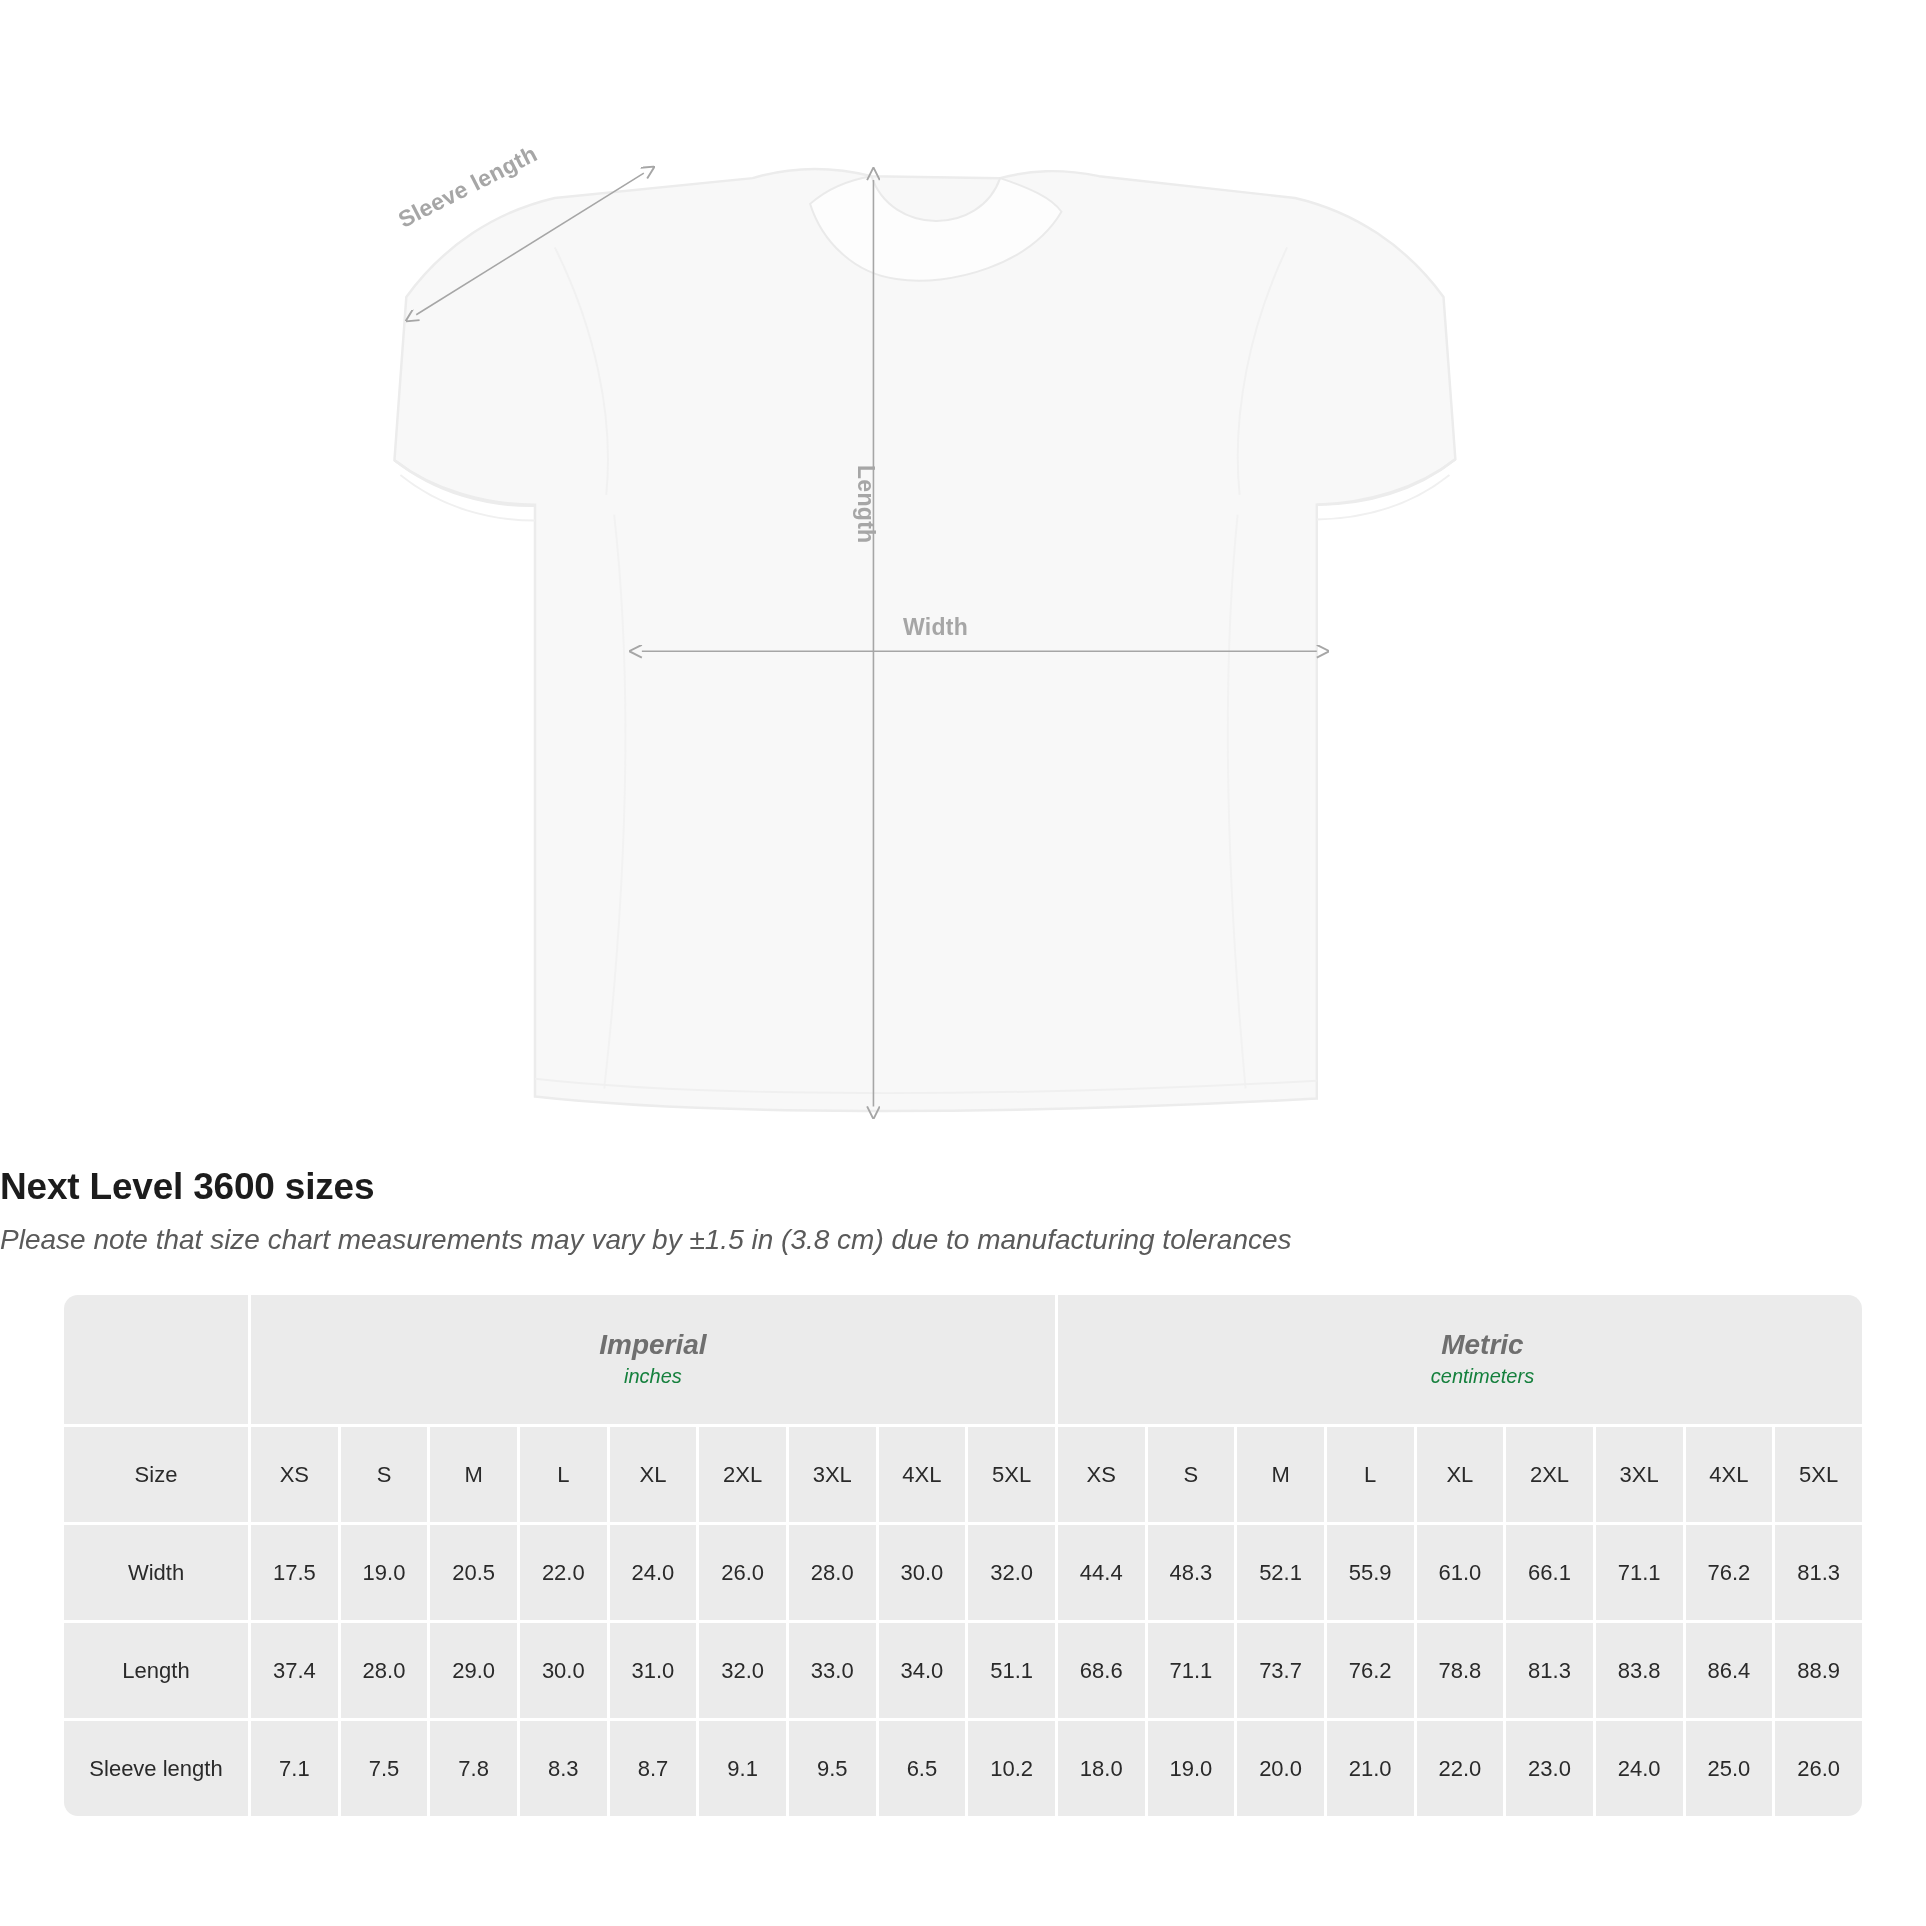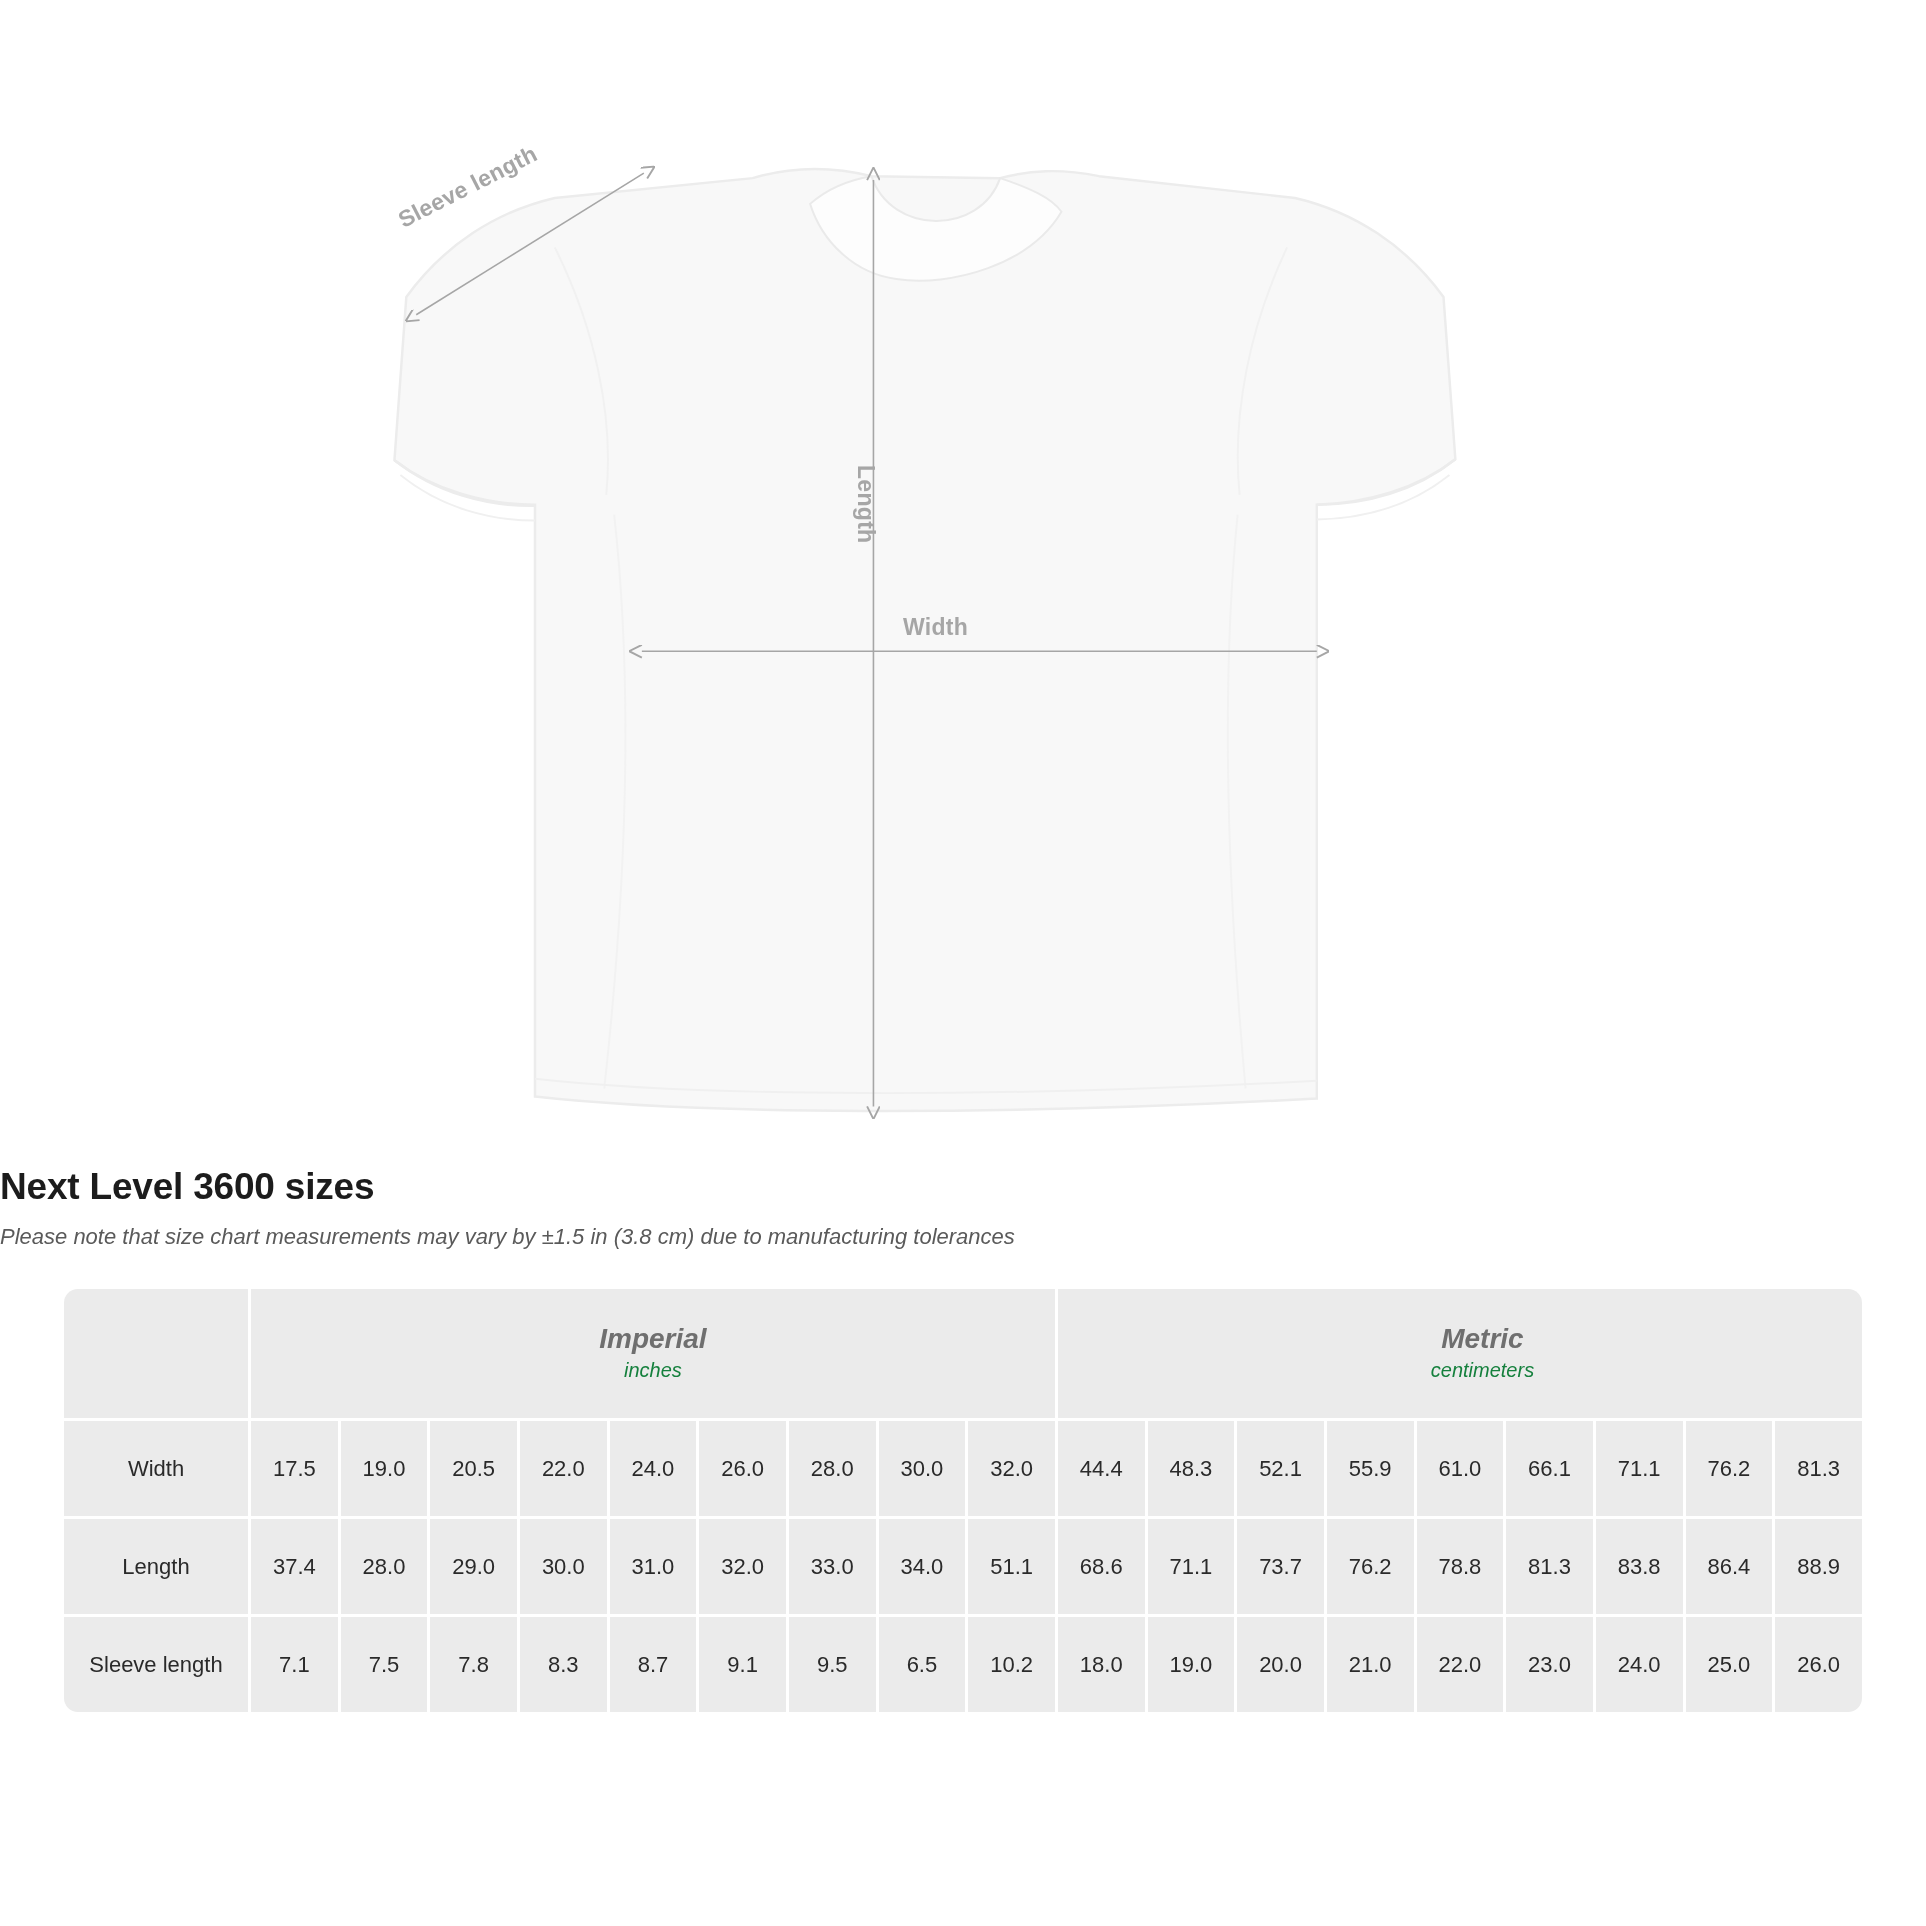--- a/index.html
+++ b/index.html
@@ -62,21 +62,21 @@
     margin-top: 18px;
   }
   .chart-title {
     font-size: 37px;
     font-weight: bold;
     color: #1c1c1c;
     margin: 0;
     letter-spacing: -0.2px;
   }
   .chart-note {
-    font-size: 22px;
+    font-size: 28px;
     font-style: italic;
     color: #5a5a5a;
     margin: 16px 0 8px 0;
   }
 
   
   .table-wrap {
     margin: 36px 61px 0 61px;
   }
   table.size-table {
@@ -218,20 +218,41 @@
         <tr>
           <td class="corner-cell unit-head first"></td>
           <td class="unit-head" colspan="9">
             <span class="unit-name">Imperial</span>
             <span class="unit-sub">inches</span>
           </td>
           <td class="unit-head last" colspan="9">
             <span class="unit-name">Metric</span>
             <span class="unit-sub">centimeters</span>
           </td>
+        </tr>
+        <tr>
+          <td class="row-head">Size</td>
+          <td class="col-head">XS</td>
+          <td class="col-head">S</td>
+          <td class="col-head">M</td>
+          <td class="col-head">L</td>
+          <td class="col-head">XL</td>
+          <td class="col-head">2XL</td>
+          <td class="col-head">3XL</td>
+          <td class="col-head">4XL</td>
+          <td class="col-head">5XL</td>
+          <td class="col-head">XS</td>
+          <td class="col-head">S</td>
+          <td class="col-head">M</td>
+          <td class="col-head">L</td>
+          <td class="col-head">XL</td>
+          <td class="col-head">2XL</td>
+          <td class="col-head">3XL</td>
+          <td class="col-head">4XL</td>
+          <td class="col-head">5XL</td>
         </tr>
       </thead>
       <tbody>
 
         <tr>
           <td class="row-head">Width</td>
           <td>17.5</td>
           <td>19.0</td>
           <td>20.5</td>
           <td>22.0</td>

